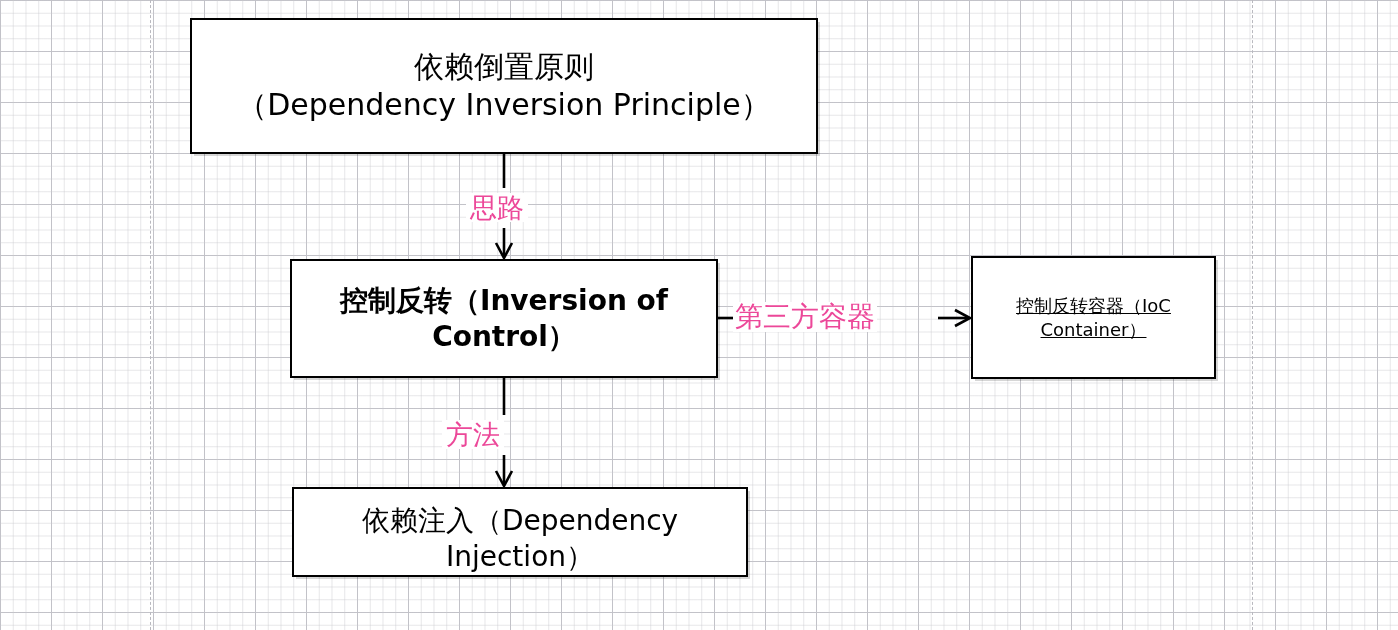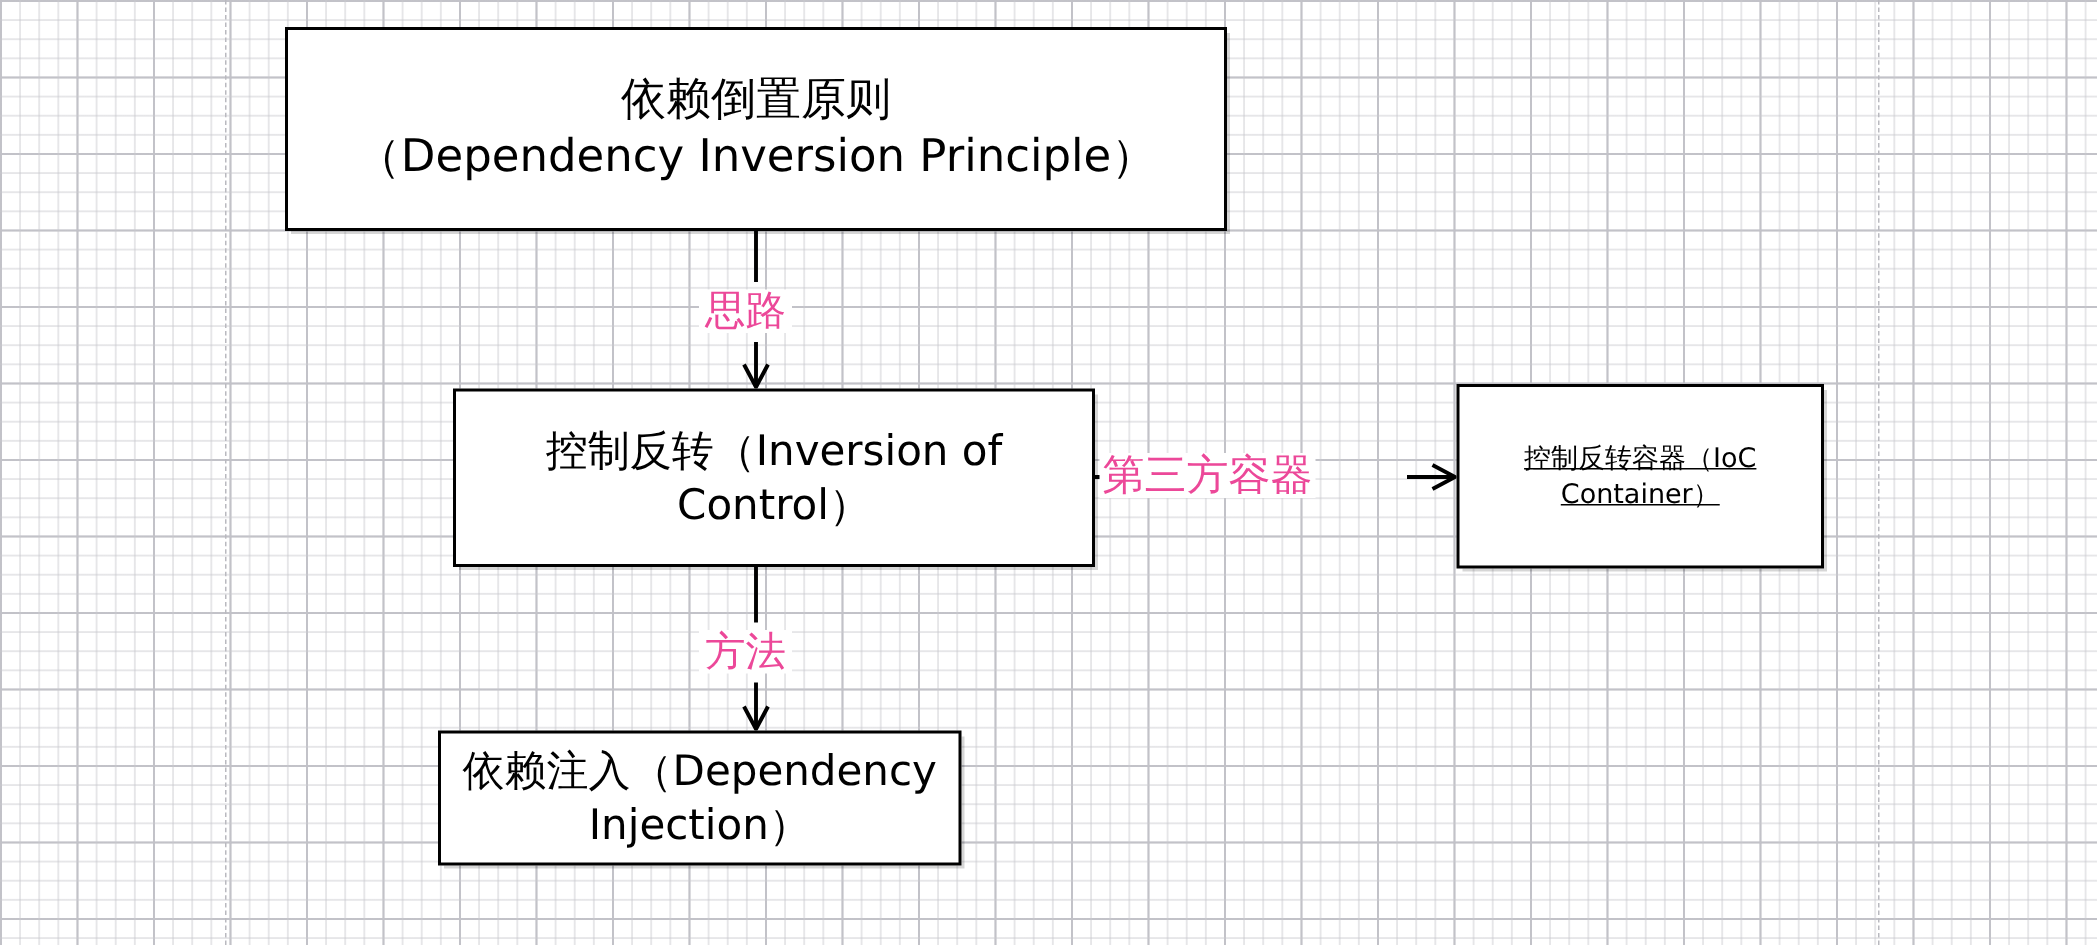--- a/index.html
+++ b/index.html
@@ -67,34 +67,34 @@
     line-height: 1.28;
   }
 
   #node-dip {
     left: 190px; top: 18px;
     width: 628px; height: 136px;
   }
   #node-dip .node-label { font-size: 30px; }
 
   #node-ioc {
-    left: 302px; top: 259px;
-    width: 428px; height: 119px;
+    left: 290px; top: 259px;
+    width: 428px; height: 119px; font-weight: bold;
   }
   #node-ioc .node-label { font-size: 28px; padding: 0 12px; }
 
   #node-ioc-container {
     left: 971px; top: 256px;
     width: 245px; height: 123px;
   }
   #node-ioc-container .node-label { font-size: 18px; padding: 0 8px; text-decoration: underline; }
 
   #node-di {
     left: 292px; top: 487px;
-    width: 349px; height: 90px;
+    width: 456px; height: 90px; align-items: flex-end;
   }
   #node-di .node-label { font-size: 28px; padding: 0 10px; }
 
   
   .edge-svg {
     position: absolute;
     left: 0; top: 0;
     width: 1398px; height: 630px;
     overflow: visible;
     pointer-events: none;
@@ -117,21 +117,21 @@
     position: absolute;
     z-index: 4;
     color: #ec4899;
     background: #ffffff;
     font-size: 27px;
     line-height: 1;
     white-space: nowrap;
     padding: 1px 4px;
   }
   #edge-label-siLu   { left: 466px; top: 193px; }
-  #edge-label-fangFa { left: 466px; top: 420px; }
+  #edge-label-fangFa { left: 442px; top: 420px; }
   #edge-label-thirdParty {
     left: 733px; top: 302px;
     font-size: 28px;
     padding: 1px 2px;
   }
 </style>
 </head>
 <body>
 
 <div id="canvas">

